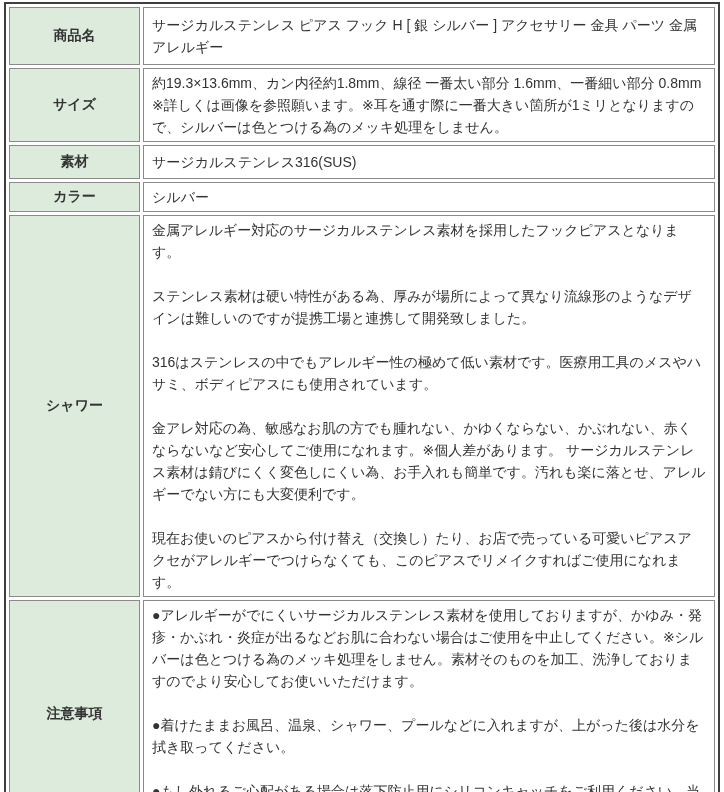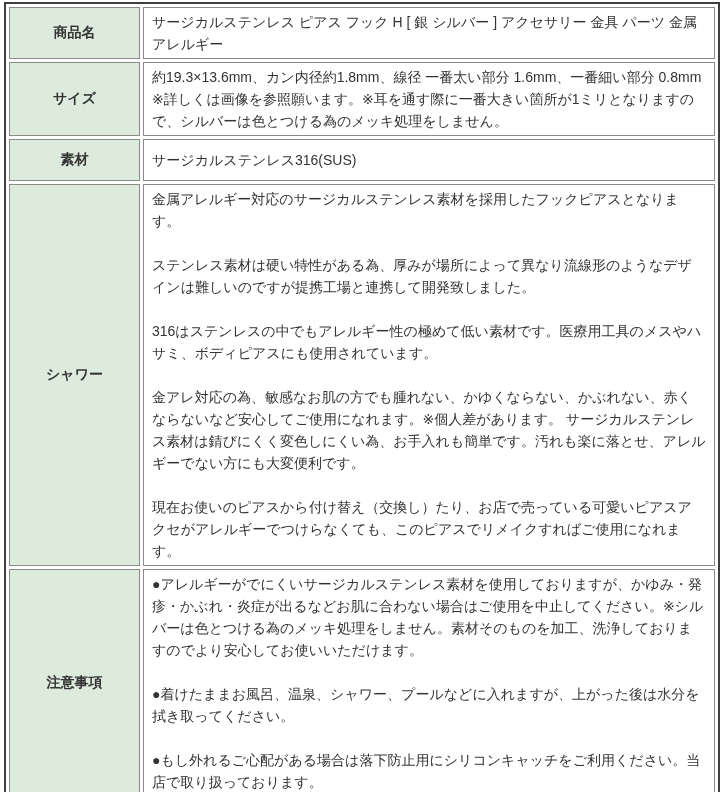--- a/index.html
+++ b/index.html
@@ -38,43 +38,47 @@
     vertical-align: middle;
     text-align: left;
     white-space: pre-line;
     word-break: break-all;
     overflow-wrap: break-word;
   }
   
   tr.row-product-name td { font-weight: normal; }
 
   
-  tr.row-product-name { height: 52px; }
+  tr.row-product-name { height: 58px; }
   tr.row-size         { height: 72px; }
-  tr.row-material     { height: 42px; }
+  tr.row-material     { height: 34px; }
   tr.row-color        { height: 30px; }
   tr.row-description  { height: 303px; }
   tr.row-precautions  { height: 207px; }
 </style>
 </head>
 <body>
 
 <table class="spec-table">
   <tbody>
     <tr class="row-product-name">
       <th>商品名</th>
       <td>サージカルステンレス ピアス フック H [ 銀 シルバー ] アクセサリー 金具 パーツ 金属アレルギー</td>
     </tr>
     <tr class="row-size">
       <th>サイズ</th>
       <td>約19.3×13.6mm、カン内径約1.8mm、線径 一番太い部分 1.6mm、一番細い部分 0.8mm※詳しくは画像を参照願います。※耳を通す際に一番大きい箇所が1ミリとなりますので、シルバーは色とつける為のメッキ処理をしません。</td>
     </tr>
     <tr class="row-material">
       <th>素材</th>
       <td>サージカルステンレス316(SUS)</td>
+    </tr>
+    <tr class="row-color">
+      <th>カラー</th>
+      <td>シルバー</td>
     </tr>
     <tr class="row-description">
       <th>シャワー</th>
       <td>金属アレルギー対応のサージカルステンレス素材を採用したフックピアスとなります。
 
 ステンレス素材は硬い特性がある為、厚みが場所によって異なり流線形のようなデザインは難しいのですが提携工場と連携して開発致しました。
 
 316はステンレスの中でもアレルギー性の極めて低い素材です。医療用工具のメスやハサミ、ボディピアスにも使用されています。
 
 金アレ対応の為、敏感なお肌の方でも腫れない、かゆくならない、かぶれない、赤くならないなど安心してご使用になれます。※個人差があります。 サージカルステンレス素材は錆びにくく変色しにくい為、お手入れも簡単です。汚れも楽に落とせ、アレルギーでない方にも大変便利です。

